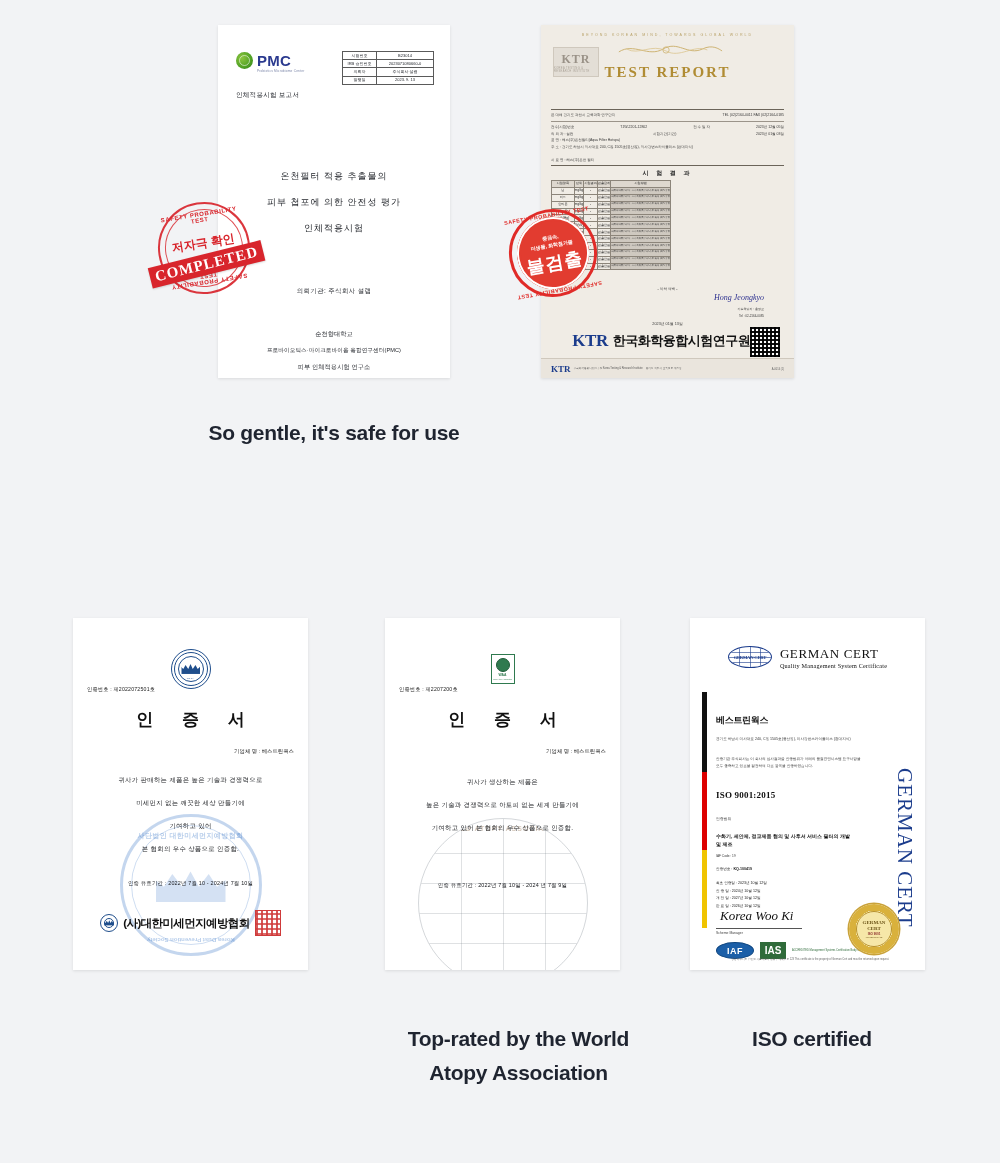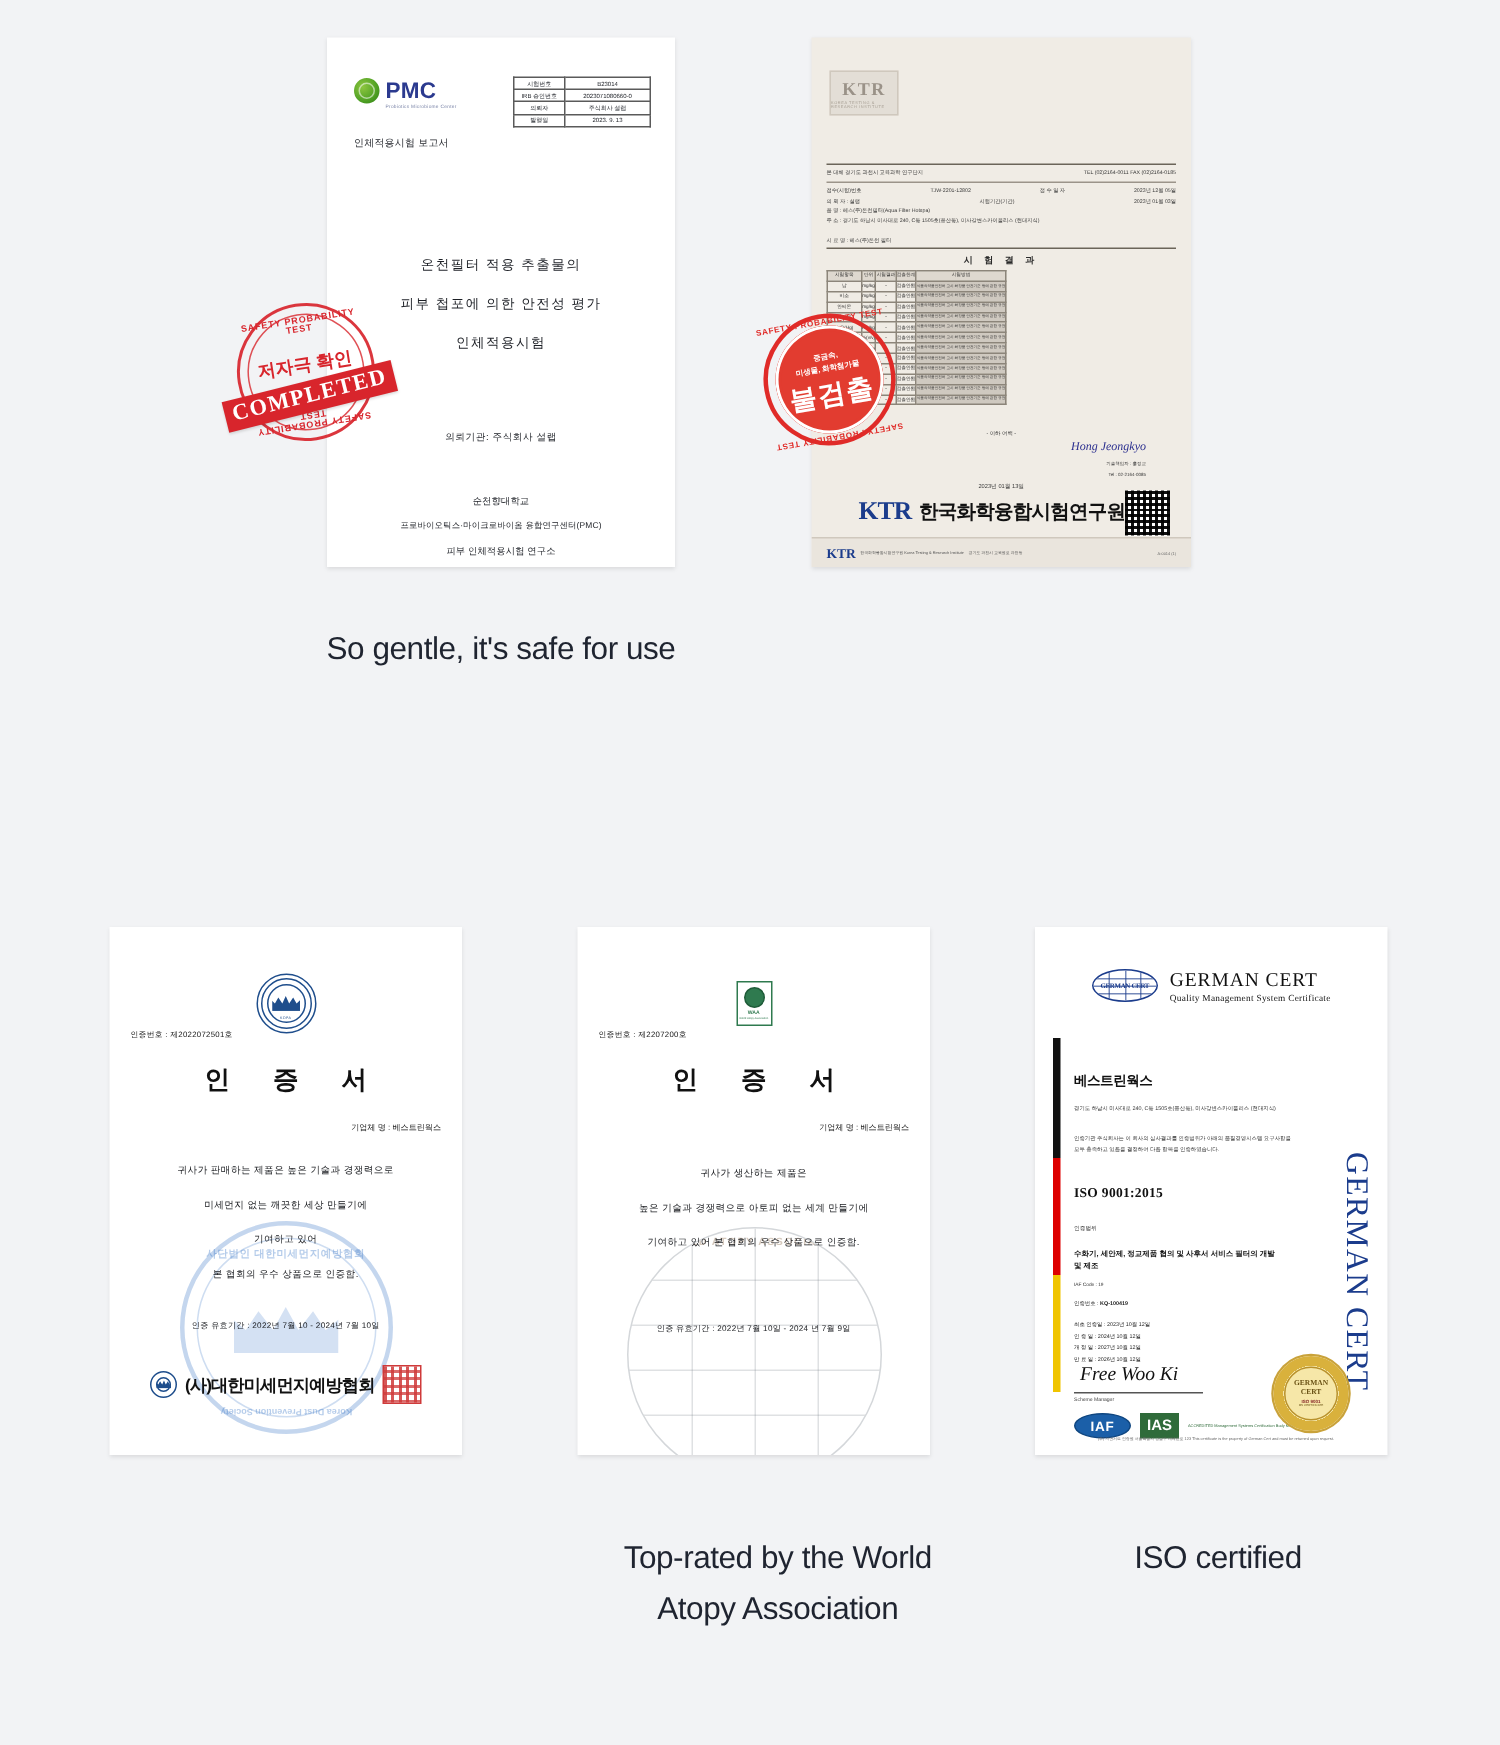--- a/index.html
+++ b/index.html
@@ -9,21 +9,21 @@
     font-family: "Liberation Sans", sans-serif;
     overflow: hidden;
   }
   .page { position: relative; width: 1000px; height: 1163px; background: #f2f3f5; }
 
   
   .caption {
     position: absolute;
     text-align: center;
     font-size: 21px;
-    font-weight: normal;
+    font-weight: bold;
     color: #1f2430;
     line-height: 1.62;
     letter-spacing: -0.3px;
   }
 
   
   .sheet {
     position: absolute;
     background: #ffffff;
     box-shadow: 0 1px 3px rgba(0,0,0,0.10);
@@ -292,20 +292,29 @@
   <div class="stamp1">
     <div class="ring"></div>
     <div class="ring2"></div>
     <div class="arc-top">SAFETY PROBABILITY TEST</div>
     <div class="arc-bot">SAFETY PROBABILITY TEST</div>
     <div class="kr">저자극 확인</div>
     <div class="banner">COMPLETED</div>
   </div>
 
   <div class="sheet" id="doc2">
+    <div class="ktr-head">
+      <div class="ktr-tagline">BEYOND KOREAN MIND, TOWARDS GLOBAL WORLD</div>
+      <svg class="ktr-flourish" viewBox="0 0 120 18">
+        <path d="M10,12 C25,2 40,18 55,9 C70,0 80,16 95,9 C105,4 112,9 115,11" fill="none" stroke="#cdb272" stroke-width="1"></path>
+        <path d="M18,9 C30,16 44,3 58,11 C72,19 86,4 100,10" fill="none" stroke="#dbc48d" stroke-width=".8"></path>
+        <circle cx="58" cy="10" r="3.2" fill="none" stroke="#cdb272" stroke-width=".8"></circle>
+      </svg>
+      <div class="ktr-title">TEST REPORT</div>
+    </div>
 
     <div class="ktr-badge">
       <b>KTR</b>
       <span>KOREA TESTING &amp; RESEARCH INSTITUTE</span>
     </div>
 
     <div class="ktr-rule" style="top:84px"></div>
     <div class="ktr-meta" style="top:87px">
       <div class="row">
         <span>본 대체 경기도 과천시 교육과학 연구단지</span>
@@ -568,21 +577,21 @@
       <span>인증번호 :</span>
       <b>KQ-100419</b>
     </div>
     <div class="gc-kv" style="top:262px" id="gc-dates">
         <div><span>최초 인증일 : </span><span>2023년 10월 12일</span></div>
         <div><span>인 증 일 : </span><span>2024년 10월 12일</span></div>
         <div><span>개 정 일 : </span><span>2027년 10월 12일</span></div>
         <div><span>만 료 일 : </span><span>2026년 10월 12일</span></div>
       </div>
 
-    <div class="gc-sig">Free Woo Ki</div>
+    <div class="gc-sig">Korea Woo Ki</div>
     <div class="gc-sigline"></div>
     <div class="gc-sigrole">Scheme Manager</div>
 
     <div class="gc-iaf">
       <span class="iaf-logo">IAF</span>
       <span class="ias-logo">IAS</span>
       <span class="ias-txt">ACCREDITED Management Systems Certification Body MSCB-112</span>
     </div>
 
     <div class="gc-seal">

